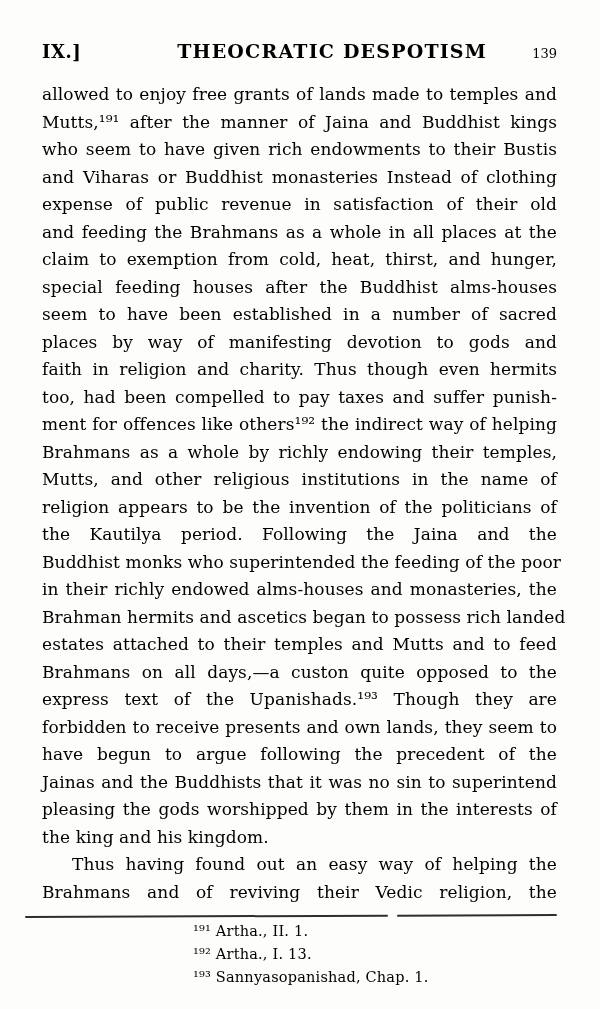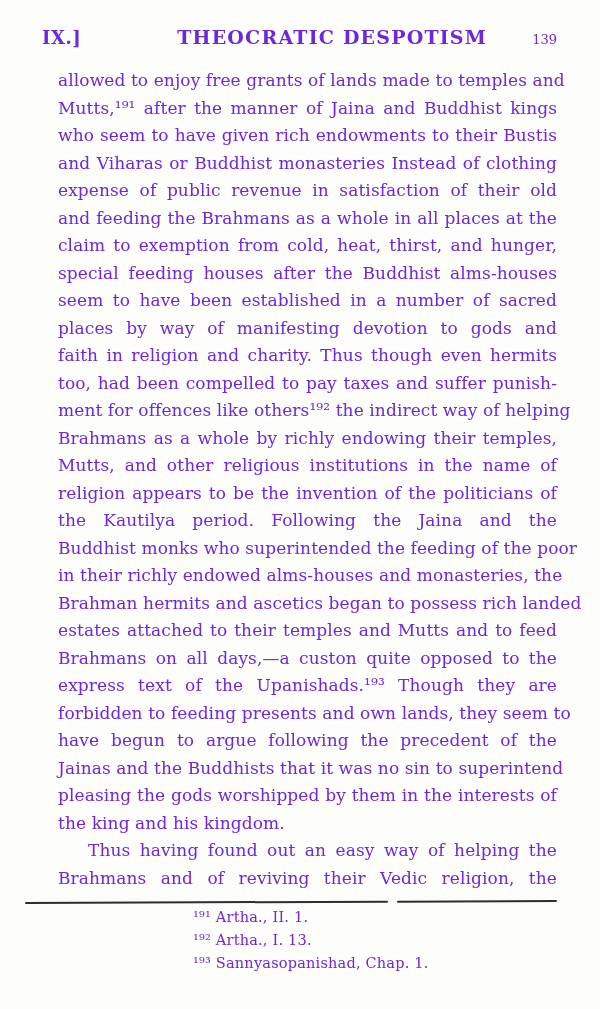--- a/index.html
+++ b/index.html
@@ -6,23 +6,23 @@
     margin: 0;
     padding: 0;
     background: #ffffff;
   }
   .page {
     position: relative;
     width: 600px;
     height: 1009px;
     background: #fdfdfb;
     box-sizing: border-box;
-    padding: 26px 43px 0 42px;
+    padding: 40px 43px 0 42px;
     font-family: "DejaVu Serif", "Liberation Serif", serif;
-    color: #6d28d9;
+    color: #000000;
     overflow: hidden;
   }
   .header {
     display: flex;
     align-items: baseline;
     height: 26px;
   }
   .chapter {
     width: 70px;
     font-size: 18px;
@@ -44,21 +44,20 @@
   .body-text {
     margin-top: 15px;
     font-size: 17px;
   }
   .line {
     text-align: justify;
     text-align-last: justify;
     line-height: 27.5px;
     white-space: nowrap;
     letter-spacing: 0.1px;
-    margin-left: 16px;
   }
   .line.no-just {
     text-align-last: left;
     white-space: normal;
   }
   .line.indent {
     padding-left: 30px;
   }
   .sep {
     display: flex;
@@ -110,21 +109,21 @@
       <div class="line">Brahmans as a whole by richly endowing their temples,</div>
       <div class="line">Mutts, and other religious institutions in the name of</div>
       <div class="line">religion appears to be the invention of the politicians of</div>
       <div class="line">the Kautilya period. Following the Jaina and the</div>
       <div class="line">Buddhist monks who superintended the feeding of the poor</div>
       <div class="line">in their richly endowed alms-houses and monasteries, the</div>
       <div class="line">Brahman hermits and ascetics began to possess rich landed</div>
       <div class="line">estates attached to their temples and Mutts and to feed</div>
       <div class="line">Brahmans on all days,—a custon quite opposed to the</div>
       <div class="line">express text of the Upanishads.¹⁹³ Though they are</div>
-      <div class="line">forbidden to feeding presents and own lands, they seem to</div>
+      <div class="line">forbidden to receive presents and own lands, they seem to</div>
       <div class="line">have begun to argue following the precedent of the</div>
       <div class="line">Jainas and the Buddhists that it was no sin to superintend</div>
       <div class="line">pleasing the gods worshipped by them in the interests of</div>
       <div class="line no-just">the king and his kingdom.</div>
       <div class="line indent">Thus having found out an easy way of helping the</div>
       <div class="line">Brahmans and of reviving their Vedic religion, the</div>
     </div>
 
   <div class="sep">
     <span class="seg1"></span>

